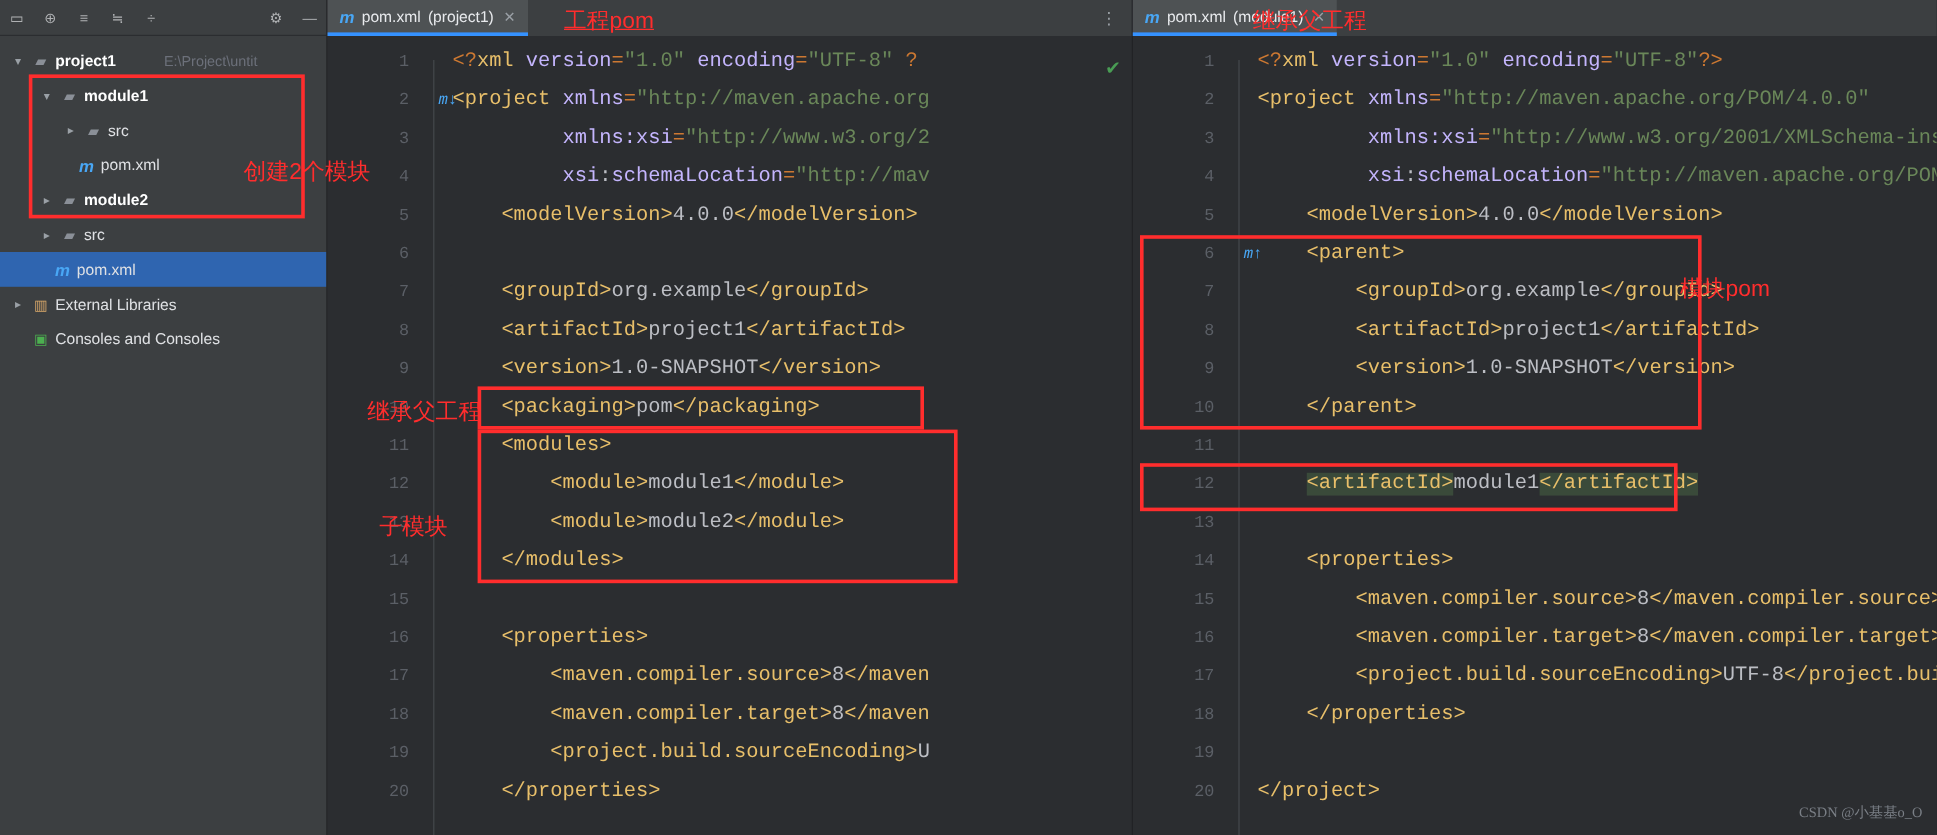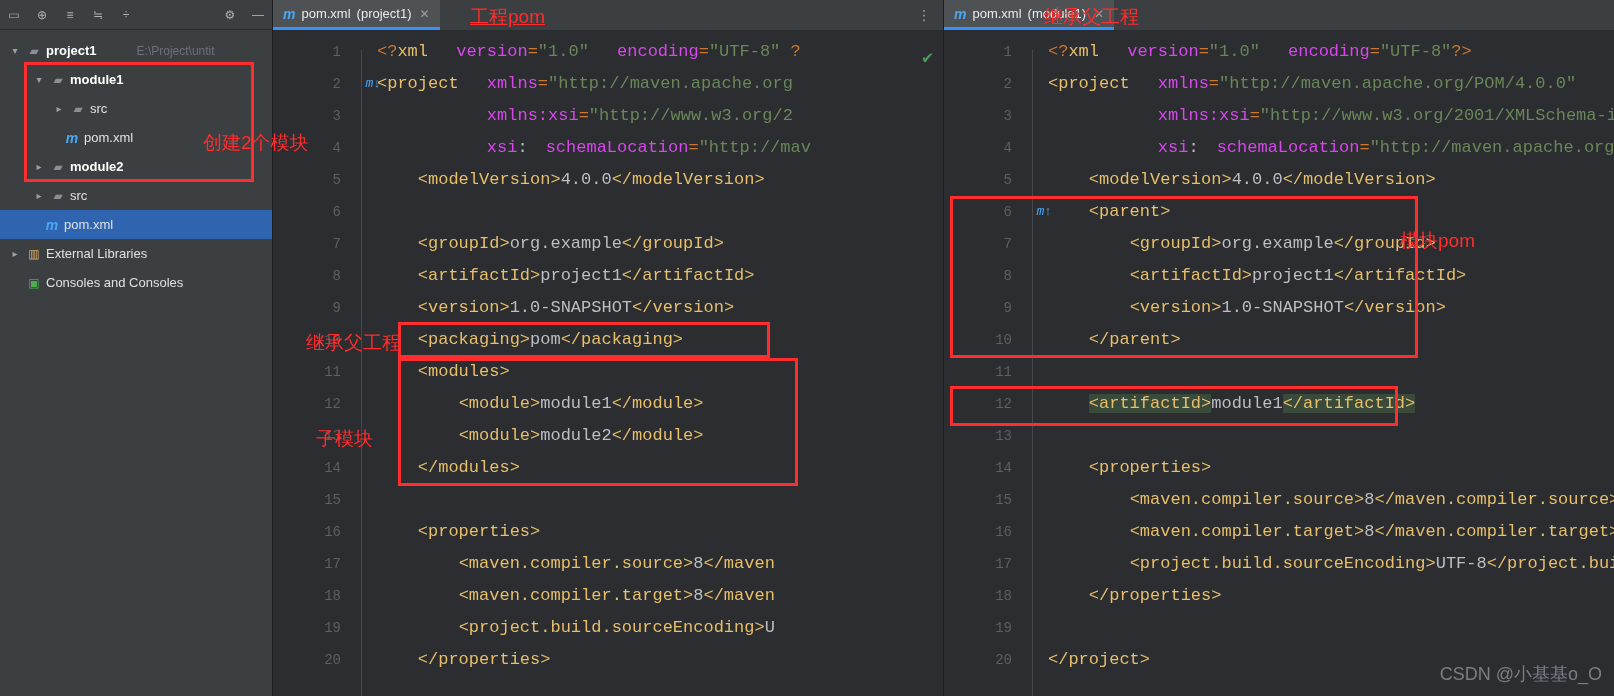--- a/index.html
+++ b/index.html
@@ -84,42 +84,42 @@
   .fr-line { position: absolute; left: 8px; top: 20px; bottom: 0; width: 1px; background: #45494d; }
   .codebody {
     flex: 1; padding-top: 6px; white-space: pre; overflow: hidden;
     font-size: 17px; line-height: 32px;
   }
   .cl { height: 32px; }
   .cl .ind { white-space: pre; }
 
   
   .tag { color: #e8bf6a; }
-  .attr { color: #d946ef; margin-left: 18px; }
+  .attr { color: #c4b5fd; }
   .val { color: #6a8759; }
   .txt { color: #bcbec4; }
   .op  { color: #cc7832; }
 
   .ok-mark {
     position: absolute; right: 10px; top: 16px;
     color: #499c54; font-size: 18px;
   }
 
   
   .anno {
     position: absolute; color: #ff2d2d; font-family: "Microsoft YaHei","SimSun",sans-serif;
     font-size: 19px; font-weight: 500; pointer-events: none;
   }
   .redbox {
     position: absolute; border: 3px solid #ff2d2d; pointer-events: none;
   }
 
   .watermark {
     position: absolute; right: 12px; bottom: 10px;
-    color: #7a7f86; font-size: 18px; font-family: Liberation Sans, sans-serif; margin-left: 44px;
+    color: #7a7f86; font-size: 12px; font-family: Liberation Serif, serif; margin-left: 44px;
   }
 </style>
 </head>
 <body>
 
 <div class="root">
 
   <div class="tree-pane">
     <div class="tree-toolbar">
       <span class="ic">▭</span>

